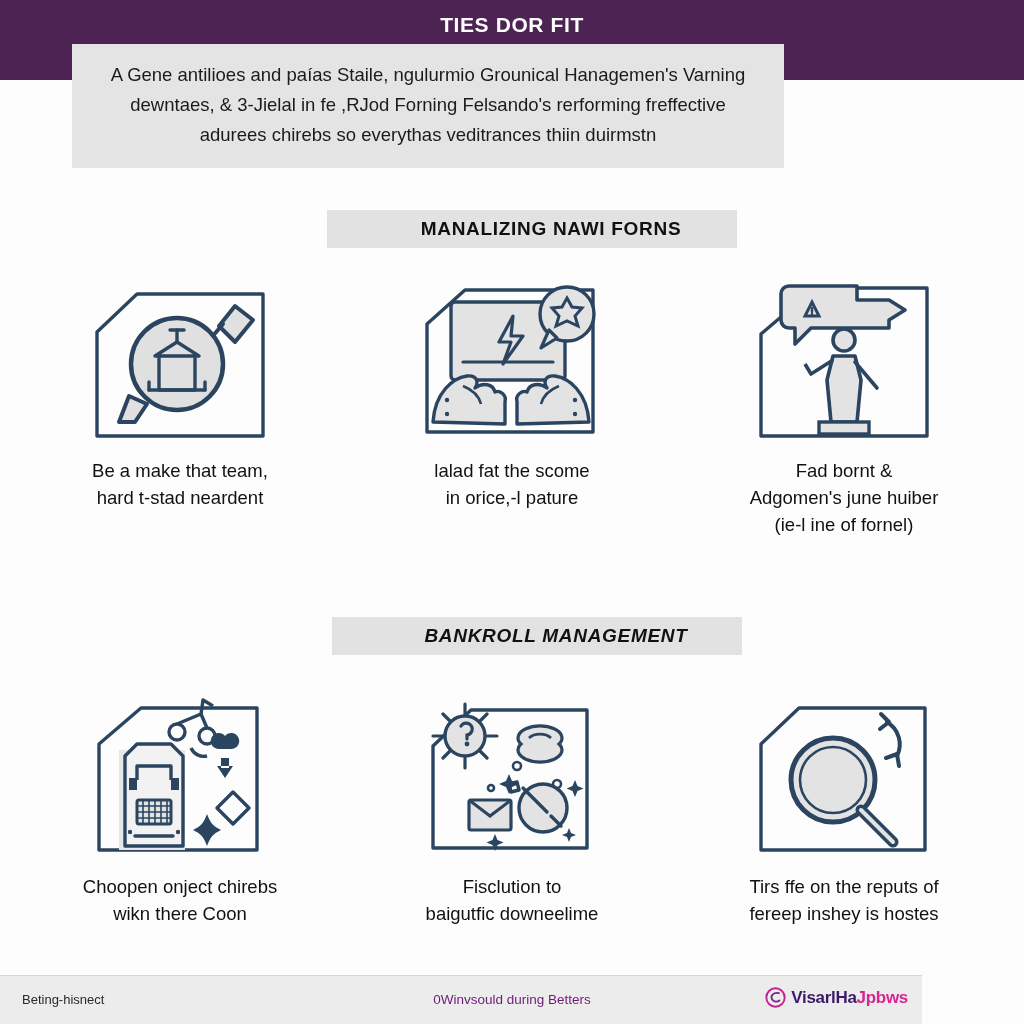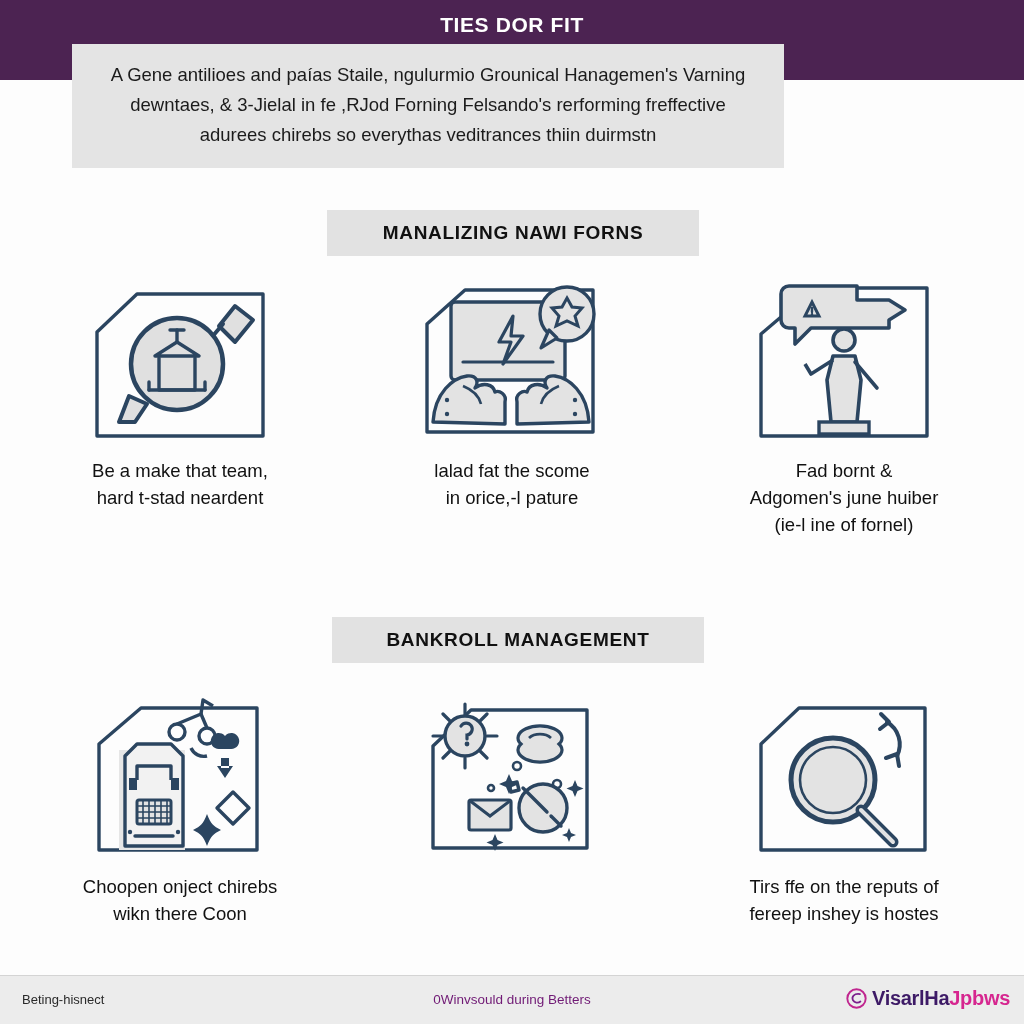--- a/index.html
+++ b/index.html
@@ -54,38 +54,40 @@
     text-align: center;
     color: #1b1b1b;
     font-size: 18.5px;
     line-height: 1.62;
   }
 
   
   .section-bar {
     position: absolute;
     background: #e2e2e2;
-    height: 46px;
+    height: 38px;
     display: flex;
     align-items: center;
     justify-content: center;
     color: #111111;
     font-size: 19px;
     font-weight: bold;
     letter-spacing: 0.7px;
+    padding-left: 38px;
   }
   #section-bar-1 {
     top: 210px;
     left: 327px;
     width: 372px;
   }
   #section-bar-2 {
     top: 617px;
     left: 332px;
     width: 372px;
+    font-style: italic;
   }
 
   
   .card-row {
     position: absolute;
     left: 24px;
     width: 976px;
     display: flex;
     justify-content: space-between;
   }
@@ -111,21 +113,21 @@
     line-height: 1.45;
     white-space: pre-line;
     max-width: 300px;
   }
 
   
   .footer {
     position: absolute;
     left: 0;
     bottom: 0;
-    width: 1024px;
+    width: 922px;
     height: 48px;
     background: #ececec;
     border-top: 1px solid #d4d4d4;
   }
   .footer-left {
     position: absolute;
     left: 22px;
     top: 16px;
     font-size: 13px;
     color: #2a2a2a;
@@ -146,21 +148,21 @@
     display: flex;
     align-items: center;
     gap: 5px;
   }
   .brand-mark {
     width: 21px;
     height: 21px;
     flex: 0 0 auto;
   }
   .brand-text {
-    font-size: 20px;
+    font-size: 17px;
     font-weight: bold;
     letter-spacing: -0.3px;
   }
   .brand-text .b1 { color: #3d1a66; }
   .brand-text .b2 { color: #d6268f; }
 </style>
 </head>
 <body>
 
 <div class="page">
@@ -299,20 +301,22 @@
           <path d="M158 92 l2.5 6 6 2.5 -6 2.5 -2.5 6 -2.5 -6 -6 -2.5 6 -2.5 Z"></path>
           <path d="M78 146 l2.5 6 6 2.5 -6 2.5 -2.5 6 -2.5 -6 -6 -2.5 6 -2.5 Z"></path>
           <path d="M152 140 l2 5 5 2 -5 2 -2 5 -2 -5 -5 -2 5 -2 Z"></path>
         </g>
         <g fill="none" stroke="#2b4560" stroke-width="2.6">
           <circle cx="100" cy="78" r="4"></circle>
           <circle cx="140" cy="96" r="4"></circle>
           <circle cx="74" cy="100" r="3"></circle>
         </g>
       </svg>
+      <div class="card-caption">Fisclution to
+baigutfic downeelime</div>
     </div>
 
     <div class="card">
       <svg class="card-icon" viewBox="0 0 190 176">
         <path d="M12 56 L50 20 H176 V162 H12 Z" fill="none" stroke="#2b4560" stroke-width="3.4" stroke-linejoin="round"></path>
         <g fill="none" stroke="#2b4560" stroke-width="4" stroke-linecap="round" stroke-linejoin="round">
           <path d="M138 34 a26 26 0 0 1 10 34"></path>
           <path d="M132 26 l8 8 -9 7"></path>
           <path d="M150 78 l-2 -12 -11 4"></path>
         </g>

